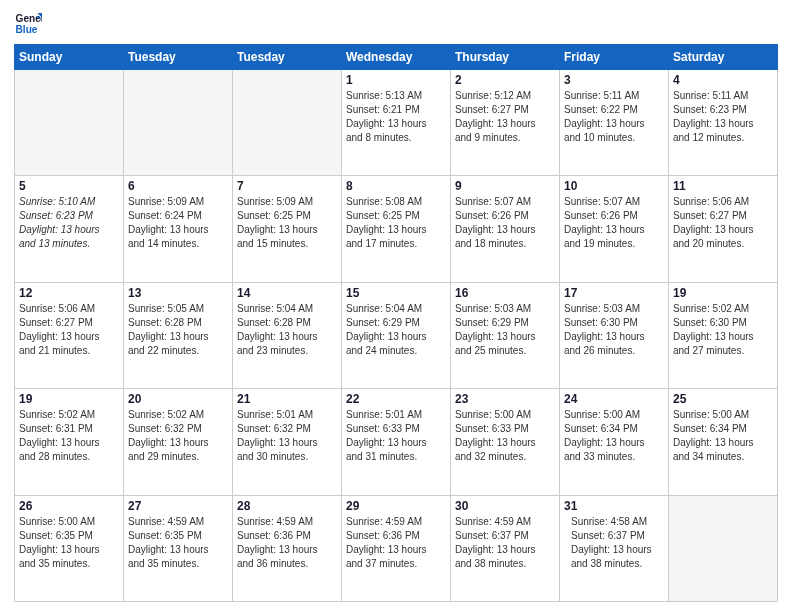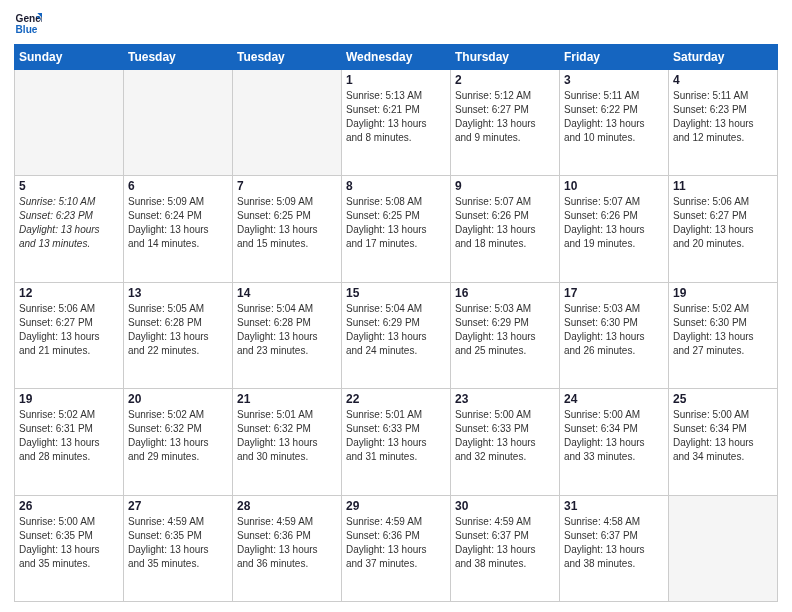--- a/index.html
+++ b/index.html
@@ -343,21 +343,21 @@
           </td>
           <td>
             <span class="day-num">30</span>
             <div class="day-info" style="white-space: pre-line;">Sunrise: 4:59 AM
 Sunset: 6:37 PM
 Daylight: 13 hours
 and 38 minutes.</div>
           </td>
           <td>
             <span class="day-num">31</span>
-            <div class="day-info" style="white-space: pre-line;">Sunrise: 4:58 AM
+            <div class="day-info" style="white-space: pre-line; margin-left: 7px;">Sunrise: 4:58 AM
 Sunset: 6:37 PM
 Daylight: 13 hours
 and 38 minutes.</div>
           </td>
           <td class="empty"></td>
         </tr>
       </tbody>
   </table>
 </div>
 

